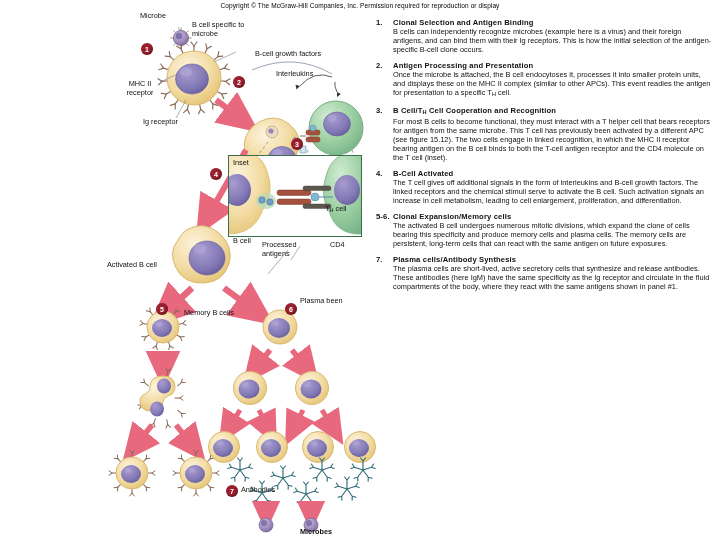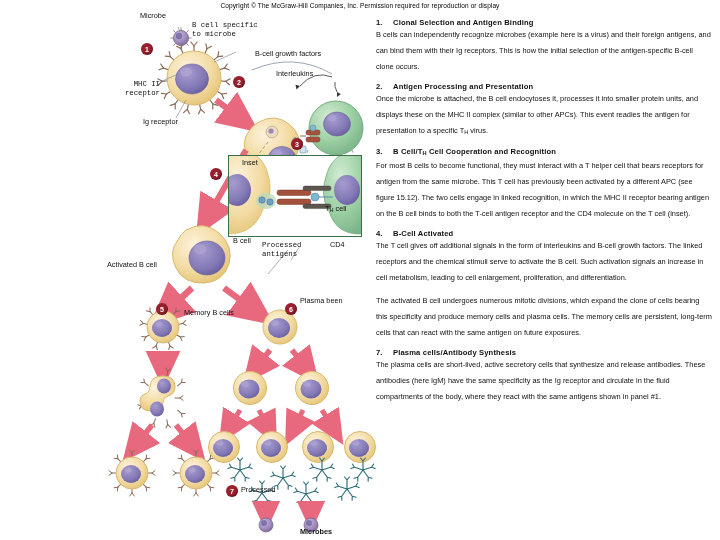--- a/index.html
+++ b/index.html
@@ -28,33 +28,34 @@
   }
   .step{margin-bottom:7px;}
   .step-head{
     display:flex;align-items:flex-start;
     font-size:7.6px;font-weight:bold;letter-spacing:.15px;
     line-height:9px;
   }
   .step-num{width:17px;flex:0 0 17px;}
   .step-title{flex:1;}
   .step-body{
+    margin-left:17px;
     font-size:7.4px;
-    line-height:16px;
+    line-height:9px;
     letter-spacing:0px;
   }
   .sub{font-size:5.6px;vertical-align:-1px;}
 
   
   .diagram{position:absolute;left:0;top:0;width:376px;height:540px;}
   .lbl{
     position:absolute;font-size:7.3px;line-height:8.6px;
     color:#111;white-space:nowrap;
   }
-  .lbl.w{white-space:normal;font-family:Liberation Mono, monospace;}
+  .lbl.w{white-space:normal;}
   .badge{
     position:absolute;width:12px;height:12px;border-radius:50%;
     background:#9c1f2e;color:#fff;font-size:7px;font-weight:bold;
     display:flex;align-items:center;justify-content:center;
     box-shadow:inset -1px -1px 2px rgba(0,0,0,.35);
   }
   .inset-box{
     position:absolute;left:228px;top:155px;width:132px;height:80px;
     border:1px solid #3b6e4a;background:#ffffff;overflow:hidden;
   }
@@ -651,33 +652,33 @@
 
         <circle cx="86" cy="41" r="4" fill="#7fb8cf" stroke="#4f8ba6" stroke-width=".6"></circle>
         <path d="M90,41 L104,41" stroke="#4f8ba6" stroke-width="1"></path>
       </svg>
     </div>
 
     <div class="lbl" style="left:140px;top:12px;">Microbe</div>
     <div class="lbl w" style="left:192px;top:21px;width:78px;">B cell specific to microbe</div>
     <div class="lbl" style="left:255px;top:50px;">B-cell growth factors</div>
     <div class="lbl" style="left:276px;top:70px;">Interleukins</div>
-    <div class="lbl w" style="left:120px;top:80px;width:40px;text-align:right;">MHC II receptor</div>
+    <div class="lbl w" style="left:120px;top:80px;width:40px;text-align:center;">MHC II receptor</div>
     <div class="lbl" style="left:143px;top:118px;">Ig receptor</div>
 
-    <div class="lbl" style="left:233px;top:159px;margin-left:9px;">Inset</div>
+    <div class="lbl" style="left:233px;top:159px;">Inset</div>
     <div class="lbl" style="left:233px;top:217px;margin-top:20px;">B cell</div>
     <div class="lbl" style="left:325px;top:205px;"><span>T</span><span class="sub">H</span><span> cell</span></div>
     <div class="lbl w" style="left:262px;top:241px;width:48px;">Processed antigens</div>
     <div class="lbl" style="left:330px;top:241px;">CD4</div>
 
     <div class="lbl" style="left:107px;top:261px;">Activated B cell</div>
     <div class="lbl" style="left:184px;top:297px;margin-top:12px;">Memory B cells</div>
     <div class="lbl" style="left:300px;top:297px;">Plasma been</div>
-    <div class="lbl" style="left:241px;top:486px;">Processed</div>
+    <div class="lbl" style="left:241px;top:486px;">Antibodies</div>
     <div class="lbl" style="left:300px;top:528px;font-weight:bold;">Microbes</div>
 
     <div class="badge" style="left:141px;top:43px;">1</div>
     <div class="badge" style="left:233px;top:76px;">2</div>
     <div class="badge" style="left:291px;top:138px;">3</div>
     <div class="badge" style="left:210px;top:168px;">4</div>
     <div class="badge" style="left:156px;top:303px;">5</div>
     <div class="badge" style="left:285px;top:303px;">6</div>
     <div class="badge" style="left:226px;top:485px;">7</div>
   </div>
@@ -691,41 +692,45 @@
       </div>
       <div class="step-body">B cells can independently recognize microbes (example here is a virus) and their foreign antigens, and can bind them with their Ig receptors. This is how the initial selection of the antigen-specific B-cell clone occurs.</div>
     </div>
 
     <div class="step">
       <div class="step-head">
         <span class="step-num">2.</span>
         <span class="step-title">Antigen Processing and Presentation</span>
       </div>
       <div class="step-body">
-        <span>Once the microbe is attached, the B cell endocytoses it, processes it into smaller protein units, and displays these on the MHC II complex (similar to other APCs). This event readies the antigen for presentation to a specific T</span><span class="sub">H</span><span> virus.</span>
+        <span>Once the microbe is attached, the B cell endocytoses it, processes it into smaller protein units, and displays these on the MHC II complex (similar to other APCs). This event readies the antigen for presentation to a specific T</span><span class="sub">H</span><span> cell.</span>
       </div>
     </div>
 
     <div class="step">
       <div class="step-head">
         <span class="step-num">3.</span>
         <span class="step-title"><span>B Cell/T</span><span class="sub">H</span><span> Cell Cooperation and Recognition</span></span>
       </div>
       <div class="step-body">For most B cells to become functional, they must interact with a T helper cell that bears receptors for antigen from the same microbe. This T cell has previously been activated by a different APC (see figure 15.12). The two cells engage in linked recognition, in which the MHC II receptor bearing antigen on the B cell binds to both the T-cell antigen receptor and the CD4 molecule on the T cell (inset).</div>
     </div>
 
     <div class="step">
       <div class="step-head">
         <span class="step-num">4.</span>
         <span class="step-title">B-Cell Activated</span>
       </div>
       <div class="step-body">The T cell gives off additional signals in the form of interleukins and B-cell growth factors. The linked receptors and the chemical stimuli serve to activate the B cell. Such activation signals an increase in cell metabolism, leading to cell enlargement, proliferation, and differentiation.</div>
     </div>
 
     <div class="step">
+      <div class="step-head">
+        <span class="step-num">5-6.</span>
+        <span class="step-title">Clonal Expansion/Memory cells</span>
+      </div>
       <div class="step-body">The activated B cell undergoes numerous mitotic divisions, which expand the clone of cells bearing this specificity and produce memory cells and plasma cells. The memory cells are persistent, long-term cells that can react with the same antigen on future exposures.</div>
     </div>
 
     <div class="step">
       <div class="step-head">
         <span class="step-num">7.</span>
         <span class="step-title">Plasma cells/Antibody Synthesis</span>
       </div>
       <div class="step-body">The plasma cells are short-lived, active secretory cells that synthesize and release antibodies. These antibodies (here IgM) have the same specificity as the Ig receptor and circulate in the fluid compartments of the body, where they react with the same antigens shown in panel #1.</div>
     </div>

